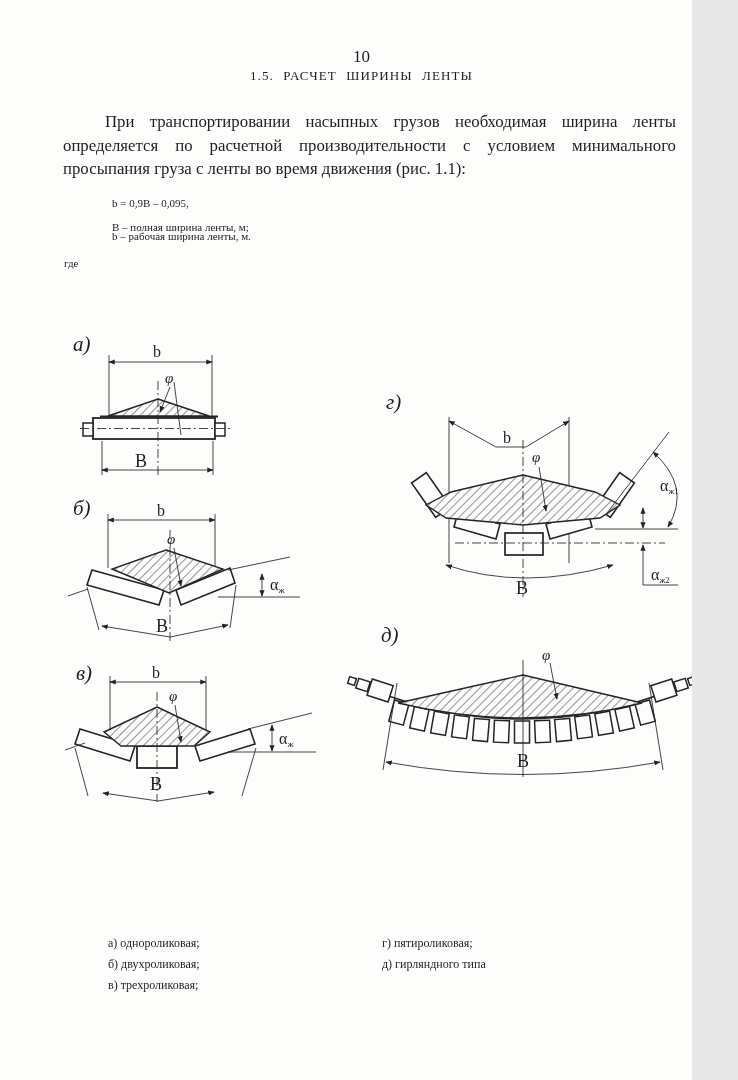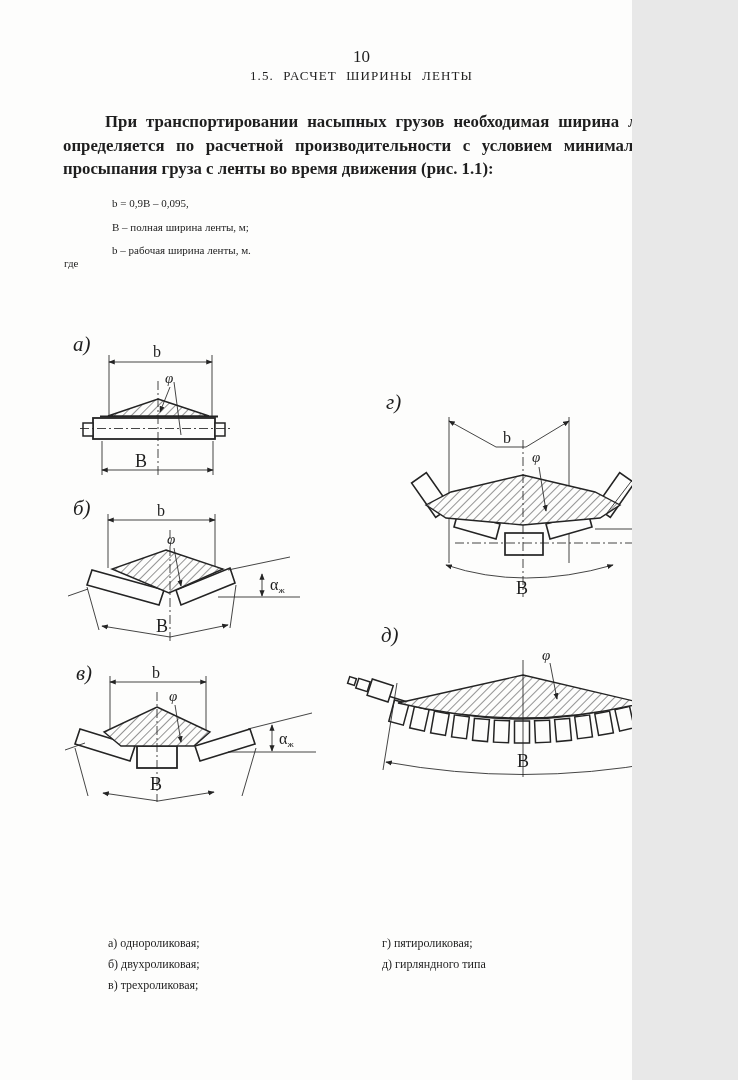--- a/index.html
+++ b/index.html
@@ -1,23 +1,23 @@
 <!DOCTYPE html>
 <html><head>
 <meta charset="utf-8">
 <style>
   html,body{margin:0;padding:0;background:#e8e8e8;}
   .page{
-    position:relative;width:632px;height:1080px;background:#fdfdfc;
+    position:relative;width:692px;height:1080px;background:#fdfdfc;
     font-family:"Liberation Serif",serif;color:#1e1e1e;overflow:hidden;
   }
   .abs{position:absolute;}
   .pagenum{font-size:17px;}
   .heading{font-size:13px;letter-spacing:1.1px;word-spacing:5px;}
-  .intro{width:613px;font-size:16.8px;line-height:23.6px;text-align:justify;text-indent:42px;font-weight:bold;}
+  .intro{width:613px;font-size:16.8px;line-height:23.6px;text-align:justify;text-indent:42px;}
   .bodyline{font-size:11px;}
   .caption{font-size:16.8px;}
   .legend{font-size:12px;line-height:21px;}
   .legend div{white-space:nowrap;}
   .fig svg{overflow:visible;display:block;}
   svg text{stroke:none;fill:#1e1e1e;font-family:"Liberation Serif",serif;}
   text.lt{font-size:21px;font-style:italic;}
   text.dim{font-size:16px;}
   text.dimB{font-size:18px;}
   text.phi{font-size:15px;font-style:italic;}
@@ -42,21 +42,21 @@
   </svg>
 
   <div class="abs pagenum" style="left:353px;top:47px;">10</div>
   <div class="abs heading" style="left:250px;top:68px;">1.5.  РАСЧЕТ  ШИРИНЫ  ЛЕНТЫ</div>
 
   <div class="abs intro" style="left:63px;top:110px;">При транспортировании насыпных грузов необходимая ширина ленты определяется по расчетной производительности с условием минимального просыпания груза с ленты во время движения (рис. 1.1):</div>
 
   <div class="abs bodyline" style="left:112px;top:197px;">b = 0,9В – 0,095,</div>
   <div class="abs bodyline" style="left:64px;top:221px;margin-top:36px;">где</div>
   <div class="abs bodyline" style="left:112px;top:221px;">В – полная ширина ленты, м;</div>
-  <div class="abs bodyline" style="left:112px;top:244px;text-align:right;">b – рабочая ширина ленты, м.</div>
+  <div class="abs bodyline" style="left:112px;top:230px;text-align:right;">b – рабочая ширина ленты, м.</div>
 
   <div class="abs fig" style="left:60px;top:325px;">
     <svg width="260" height="160" viewBox="0 0 260 160">
       <g fill="none" stroke="#242424" stroke-width="1.1">
         <g class="thin">
           <line x1="49" y1="30" x2="49" y2="91"></line>
           <line x1="152" y1="30" x2="152" y2="91"></line>
           <line x1="49" y1="37" x2="152" y2="37" marker-start="url(#arr)" marker-end="url(#arr)"></line>
         </g>
         <g>

